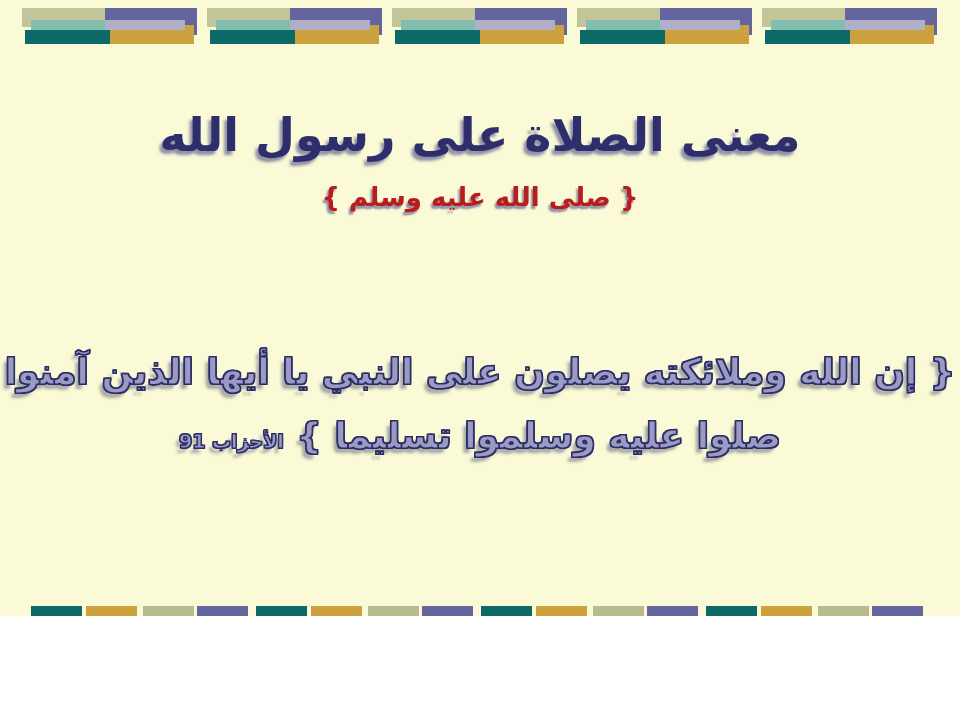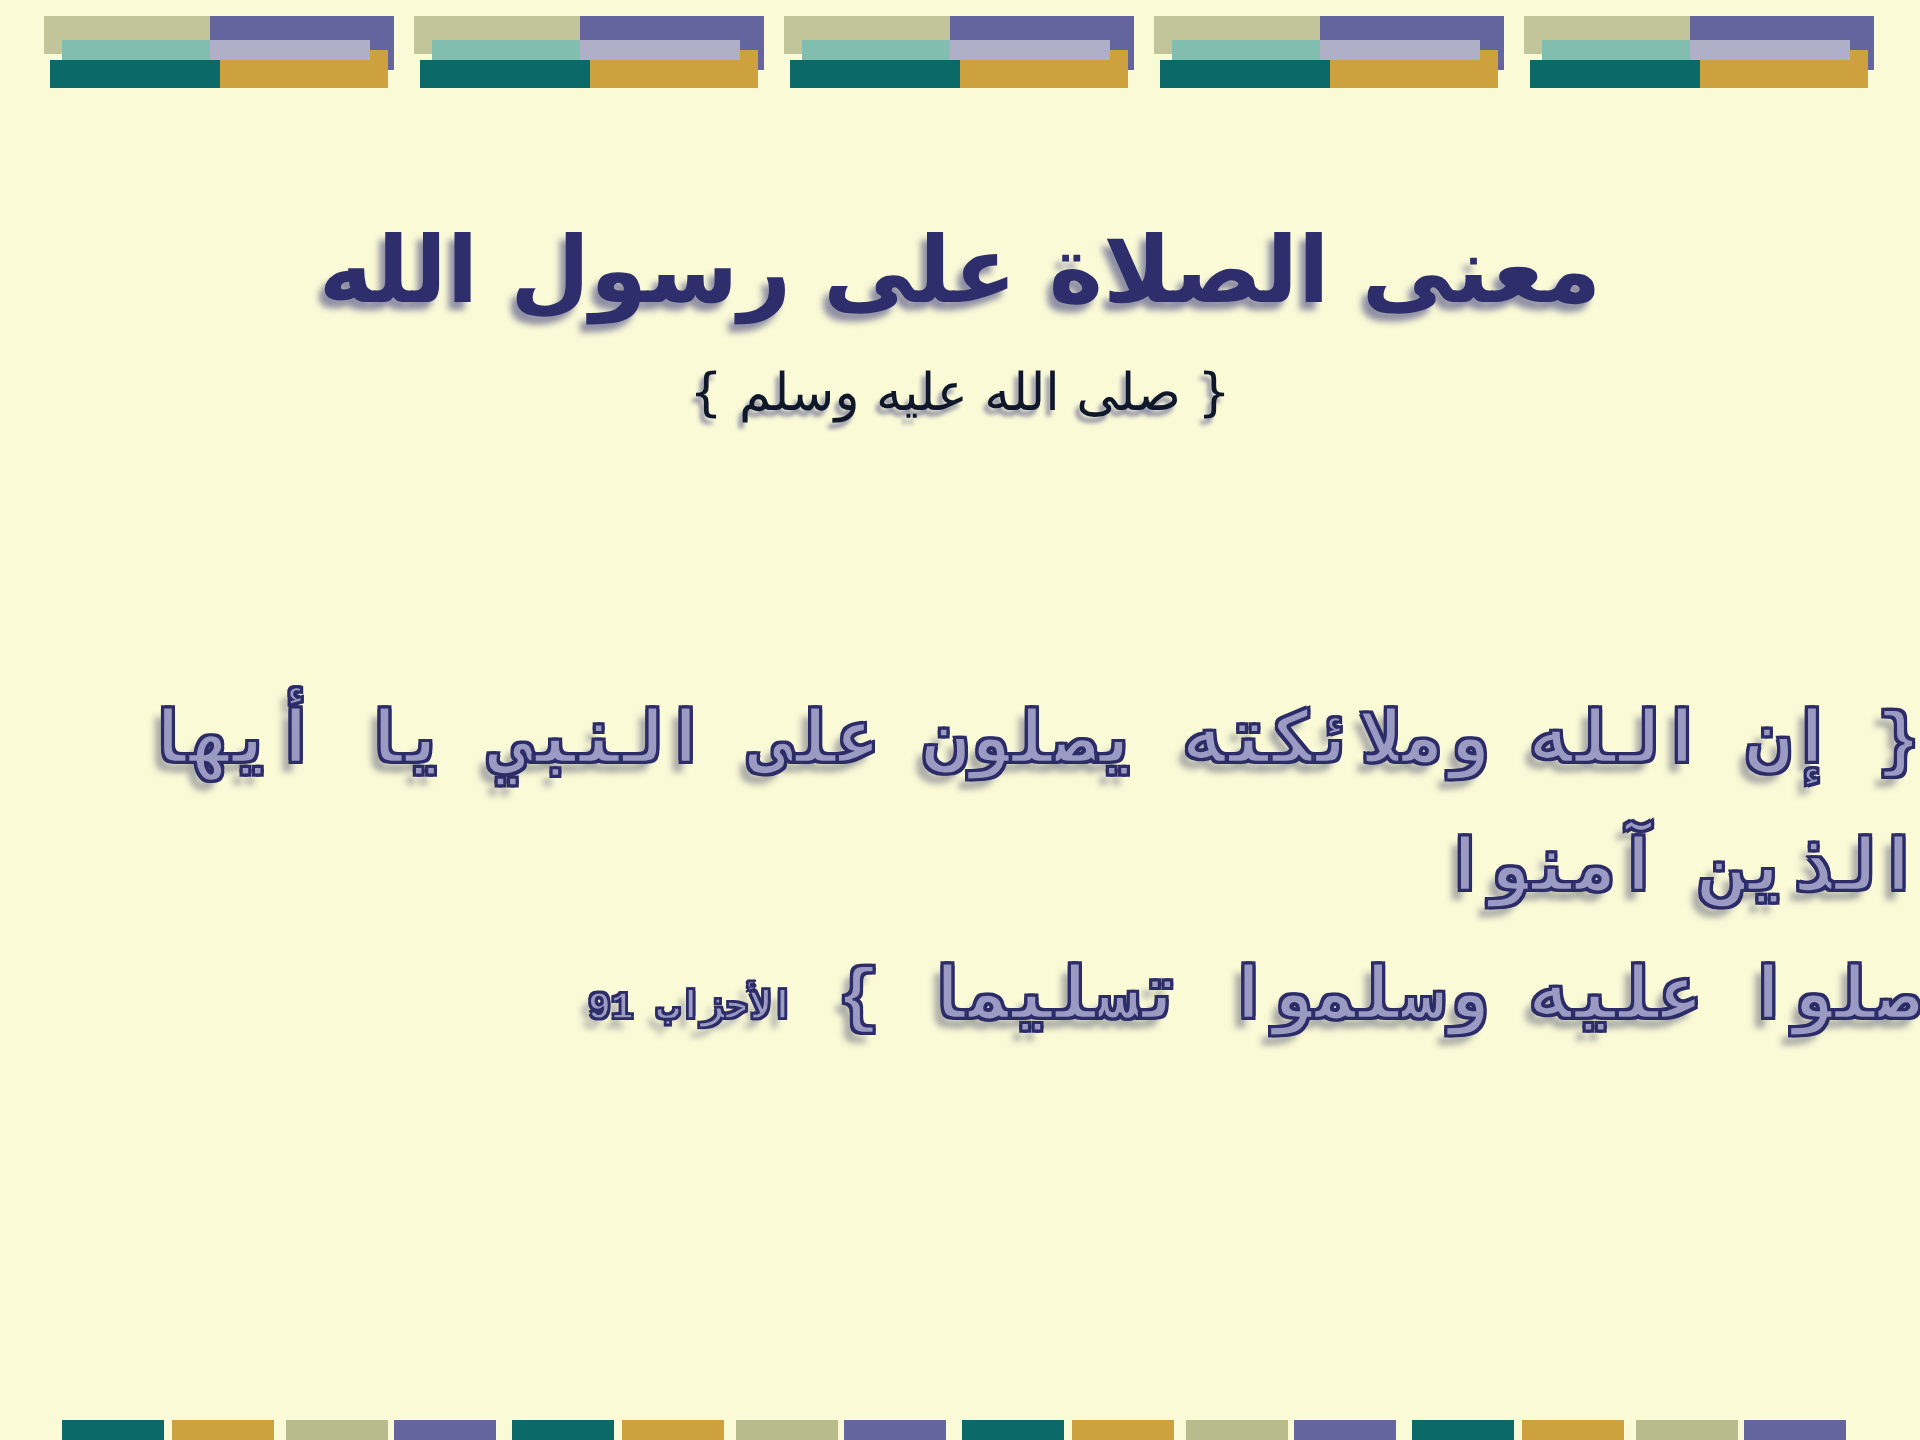--- a/index.html
+++ b/index.html
@@ -1,17 +1,17 @@
 <!DOCTYPE html>
 <html lang="ar"><head>
 <meta charset="utf-8">
 <style>
   html,body{margin:0;padding:0;}
   .slide{
-    position:relative;width:960px;height:720px;overflow:hidden;
+    position:relative;width:960px;height:616px;overflow:hidden;
     background:#FAFAD7;
     font-family:"DejaVu Sans",sans-serif;
   }
 
   
   .top-border{position:absolute;top:8px;left:22px;display:flex;gap:10px;}
   .capsule{position:relative;width:175px;height:36px;}
   .capsule>div{position:absolute;}
   .lay-sage   {left:0;top:0;width:47.5%;height:52%;background:#C2C49A;}
   .lay-purple {left:47.5%;top:0;width:52.5%;height:52%;background:#64649E;}
@@ -29,24 +29,24 @@
   .seg-sage  {background:#B8BC8C;margin-right:3px;}
   .seg-purple{background:#64649E;margin-right:8px;}
 
   
   .title-block{position:absolute;top:96px;left:0;right:0;text-align:center;direction:rtl;}
   .title-main{
     margin:0;font-size:46px;line-height:78px;font-weight:bold;color:#2E2E6C;
     text-shadow:-3px 4px 3px rgba(125,125,155,0.85);
   }
   .title-sub{
-    margin:0;font-size:26px;line-height:46px;font-weight:normal;color:#0f172a;
+    margin:0;font-size:26px;line-height:46px;font-weight:bold;color:#b91c1c;
     text-shadow:-2px 3px 2px rgba(125,125,155,0.85);
   }
-  .body-block{position:absolute;top:340px;left:0;right:0;direction:rtl;font-weight:bold;font-family:Liberation Mono, monospace;}
+  .body-block{position:absolute;top:340px;left:0;right:0;text-align:center;direction:rtl;font-weight:bold;}
   .verse,.def{
     margin:0;color:#9A9AC2;
     -webkit-text-stroke:1.2px #2C2C68;
     text-shadow:
       1px 1px 0 #2C2C68,-1px 1px 0 #2C2C68,1px -1px 0 #2C2C68,-1px -1px 0 #2C2C68,
       -4px 5px 3px rgba(90,90,120,0.5);
   }
   .verse{font-size:36px;line-height:64px;}
   .def{font-size:30px;line-height:62px;}
   .ref{font-size:19px;-webkit-text-stroke:0.8px #2C2C68;}

